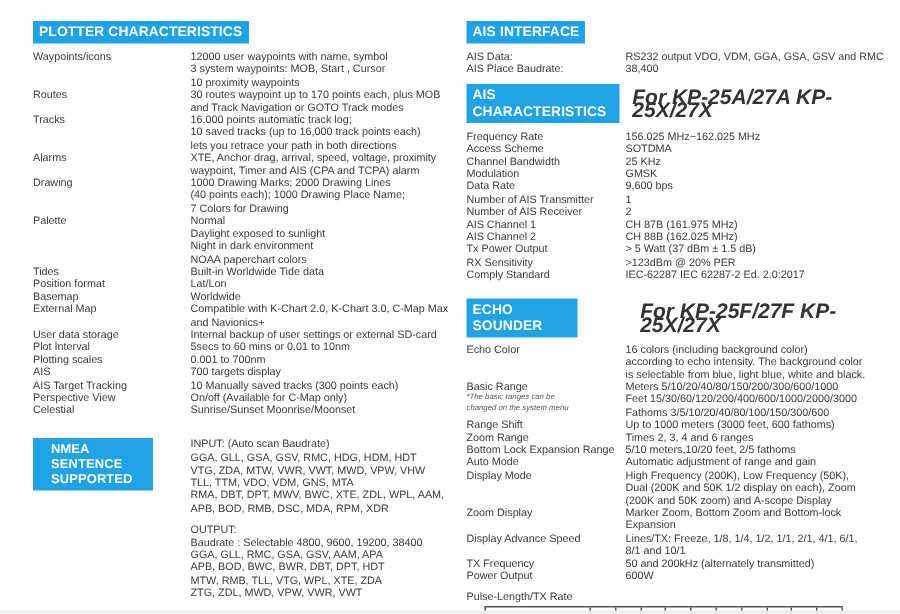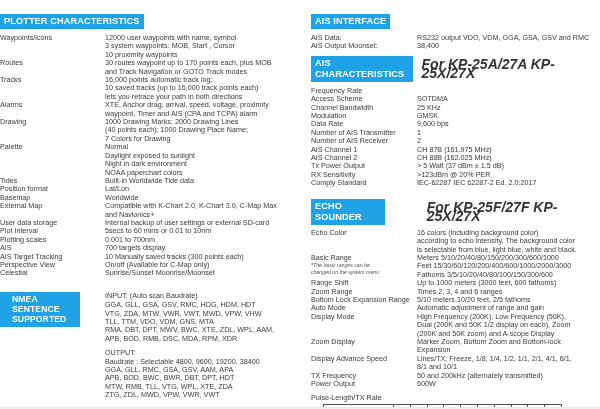--- a/index.html
+++ b/index.html
@@ -1,19 +1,19 @@
 <!DOCTYPE html>
 <html><head>
 <meta charset="utf-8">
 <style>
   html, body { margin:0; padding:0; background:#ffffff; }
   body { width:600px; height:409px; overflow:hidden; position:relative;
          font-family:"Liberation Sans", sans-serif; color:#3a3a3a; font-size:7.2px; line-height:8.4px; }
   .col { position:absolute; top:0; }
-  .left { left:0; width:284px; }
+  .left { left:22px; width:284px; }
   .right { left:311px; width:289px; }
   .badge { display:inline-block; background:#1fa3e6; color:#ffffff; font-weight:bold;
            font-size:9.2px; line-height:11px; padding:2px 4px 2px 4px; letter-spacing:0.1px; }
   .sec-head { display:flex; align-items:center; }
   .sec-sub { font-weight:bold; font-style:italic; color:#333; font-size:14px; margin-left:6px; }
   .row { display:flex; }
   .k { flex:0 0 auto; }
   .left .k { width:105px; }
   .right .k { width:106px; }
   .v { flex:1 1 auto; }
@@ -179,34 +179,35 @@
 <div class="col right">
   <div style="height:14px"></div>
   <div class="badge">AIS INTERFACE</div>
   <div style="height:5px"></div>
   <div id="ais-if-rows">
       <div class="row">
         <div class="k">AIS Data:</div>
         <div class="v">RS232 output VDO, VDM, GGA, GSA, GSV and RMC</div>
       </div>
       <div class="row">
-        <div class="k">AIS Output Moonset:</div>
+        <div class="k">AIS Place Baudrate:</div>
         <div class="v">38,400</div>
       </div>
     </div>
 
   <div style="height:5px"></div>
   <div class="sec-head">
     <div class="badge" style="width:98px">AIS CHARACTERISTICS</div>
     <div class="sec-sub" style="margin-left:9px">For KP-25A/27A KP-25X/27X</div>
   </div>
   <div style="height:5px"></div>
   <div id="ais-char-rows">
       <div class="row">
         <div class="k">Frequency Rate</div>
+        <div class="v">156.025 MHz~162.025 MHz</div>
       </div>
       <div class="row">
         <div class="k">Access Scheme</div>
         <div class="v">SOTDMA</div>
       </div>
       <div class="row">
         <div class="k">Channel Bandwidth</div>
         <div class="v">25 KHz</div>
       </div>
       <div class="row">

